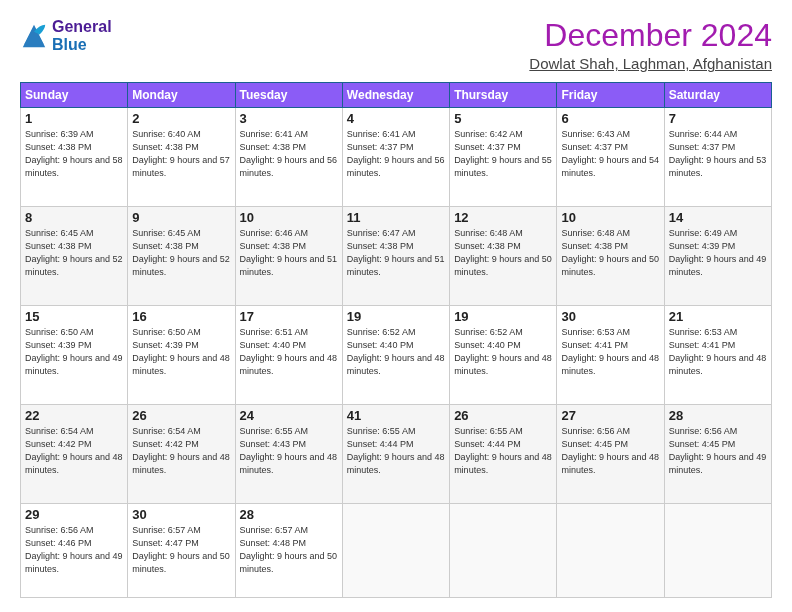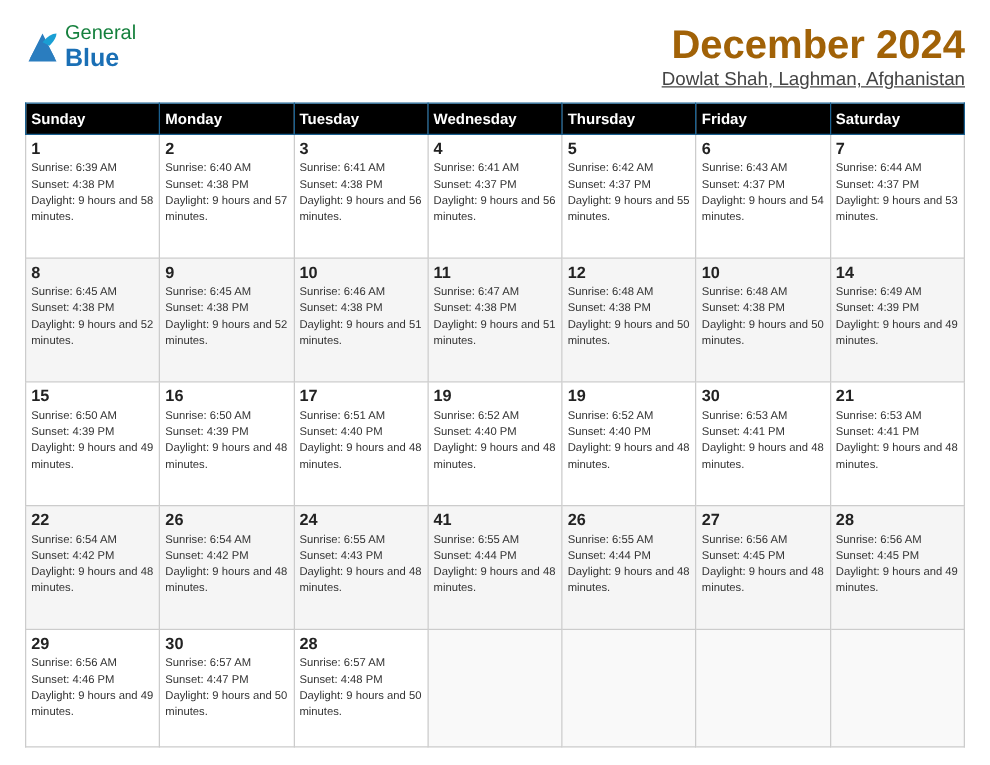--- a/index.html
+++ b/index.html
@@ -27,57 +27,57 @@
       display: flex;
       align-items: center;
     }
     .logo-text {
       display: flex;
       flex-direction: column;
       line-height: 1.1;
     }
     .logo-general {
       font-size: 16px;
-      font-weight: normal;
-      color: #15803d;
+      font-weight: bold;
+      color: #4c1d95;
     }
     .logo-blue {
-      font-size: 20px;
+      font-size: 16px;
       font-weight: bold;
       color: #1a6fb5;
     }
     .logo-icon {
       width: 28px;
       height: 28px;
       margin-right: 4px;
     }
     .title-area {
       text-align: right;
     }
     .month-title {
       font-size: 32px;
-      font-weight: bold;
-      color: #a16207;
+      font-weight: normal;
+      color: #a21caf;
       line-height: 1.1;
     }
     .location {
       font-size: 15px;
       color: #444;
       margin-top: 2px;
       text-decoration: underline;
     }
     .calendar {
       flex: 1;
       border: 1px solid #bbb;
       border-collapse: collapse;
       width: 100%;
       table-layout: fixed;
     }
     .calendar th {
-      background: #000000;
+      background: #8b5cf6;
       color: #fff;
       font-size: 12px;
       font-weight: bold;
       padding: 5px 4px;
       text-align: left;
       border: 1px solid #1a6090;
     }
     .calendar td {
       border: 1px solid #ccc;
       vertical-align: top;

